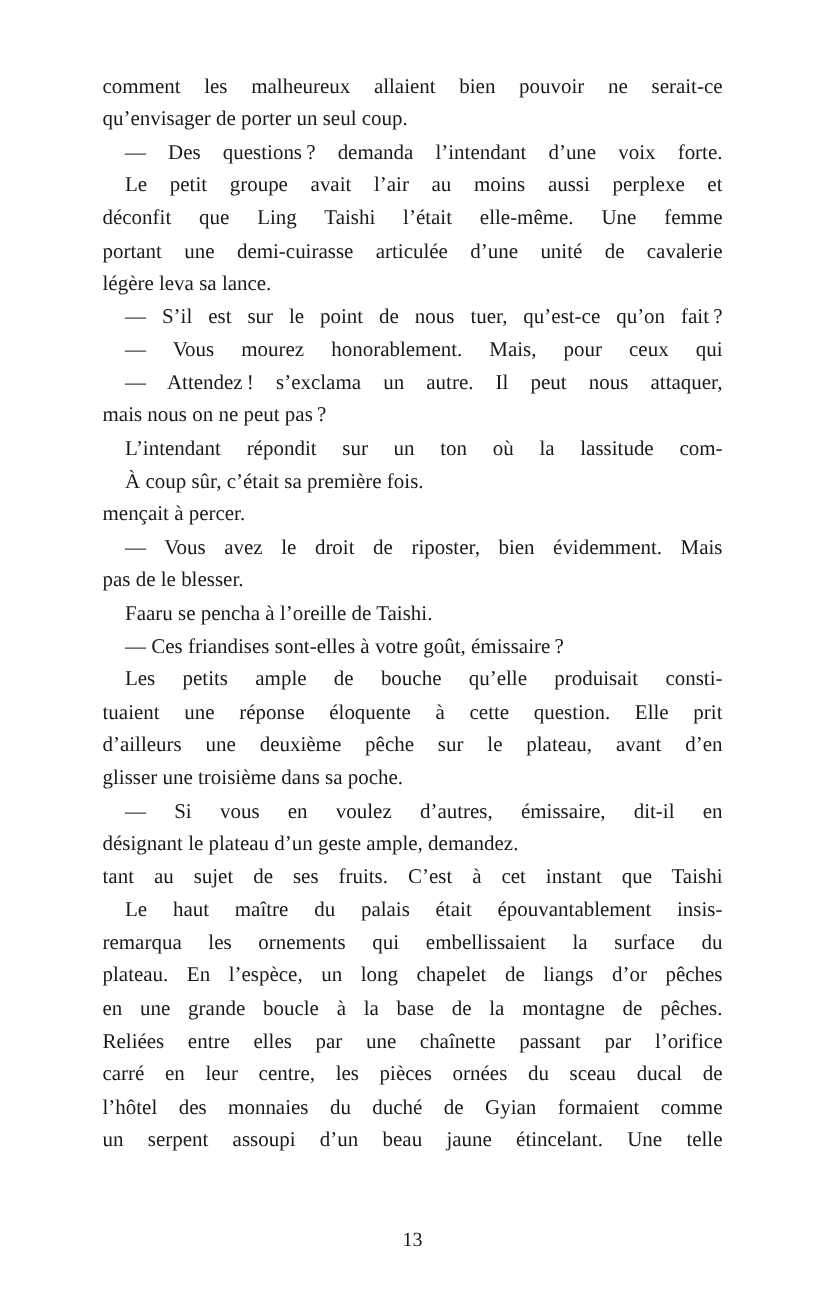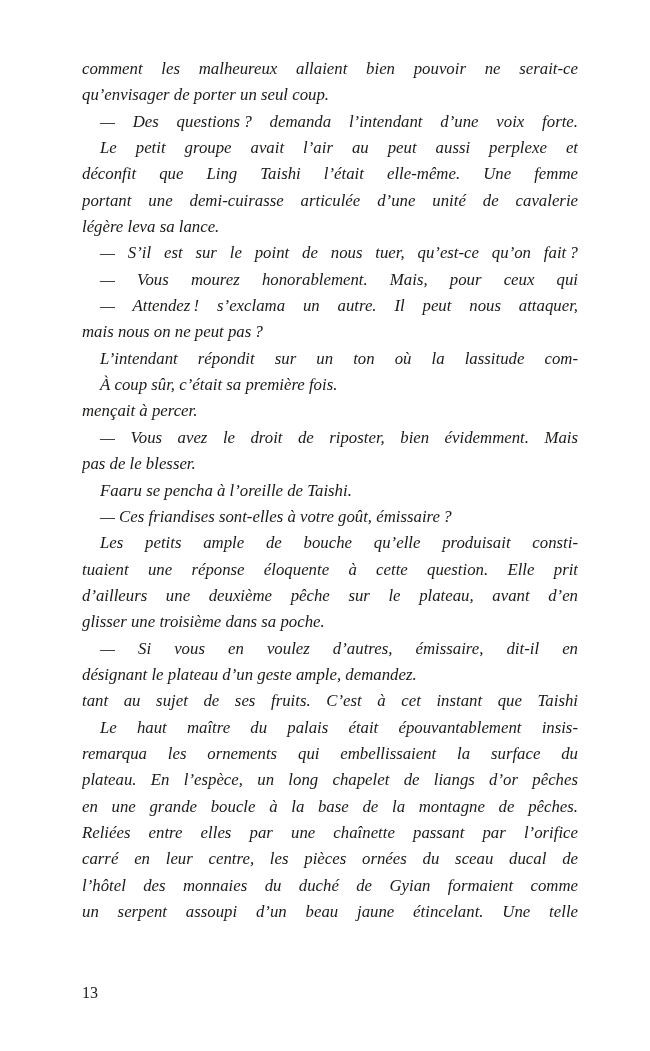--- a/index.html
+++ b/index.html
@@ -22,45 +22,45 @@
     width: 496px;
     font-size: 16.8px;
     line-height: 26.35px;
   }
   .line {
     text-align: justify;
     text-align-last: left;
     overflow: hidden;
     white-space: normal;
     height: 26.35px;
-    font-style: italic;
   }
   .line.fill {
     text-align-last: justify;
   }
   .line.ind {
     text-indent: 18px;
   }
   .folio {
     position: absolute;
     left: 82px;
     top: 980px;
     width: 496px;
+    text-align: center;
     font-size: 16px;
     line-height: 26px;
   }
 </style>
 </head>
 <body>
 
 <div class="text-block">
     <div class="line fill">comment les malheureux allaient bien pouvoir ne serait-ce</div>
     <div class="line">qu’envisager de porter un seul coup.</div>
     <div class="line ind fill">— Des questions ? demanda l’intendant d’une voix forte.</div>
-    <div class="line ind fill">Le petit groupe avait l’air au peut aussi perplexe et</div>
+    <div class="line ind fill">Le petit groupe avait l’air au moins aussi perplexe et</div>
     <div class="line fill">déconfit que Ling Taishi l’était elle-même. Une femme</div>
     <div class="line fill">portant une demi-cuirasse articulée d’une unité de cavalerie</div>
     <div class="line">légère leva sa lance.</div>
     <div class="line ind fill">— S’il est sur le point de nous tuer, qu’est-ce qu’on fait ?</div>
     <div class="line ind fill">— Vous mourez honorablement. Mais, pour ceux qui</div>
     <div class="line ind fill">— Attendez ! s’exclama un autre. Il peut nous attaquer,</div>
     <div class="line">mais nous on ne peut pas ?</div>
     <div class="line ind fill">L’intendant répondit sur un ton où la lassitude com-</div>
     <div class="line ind">À coup sûr, c’était sa première fois.</div>
     <div class="line">mençait à percer.</div>

